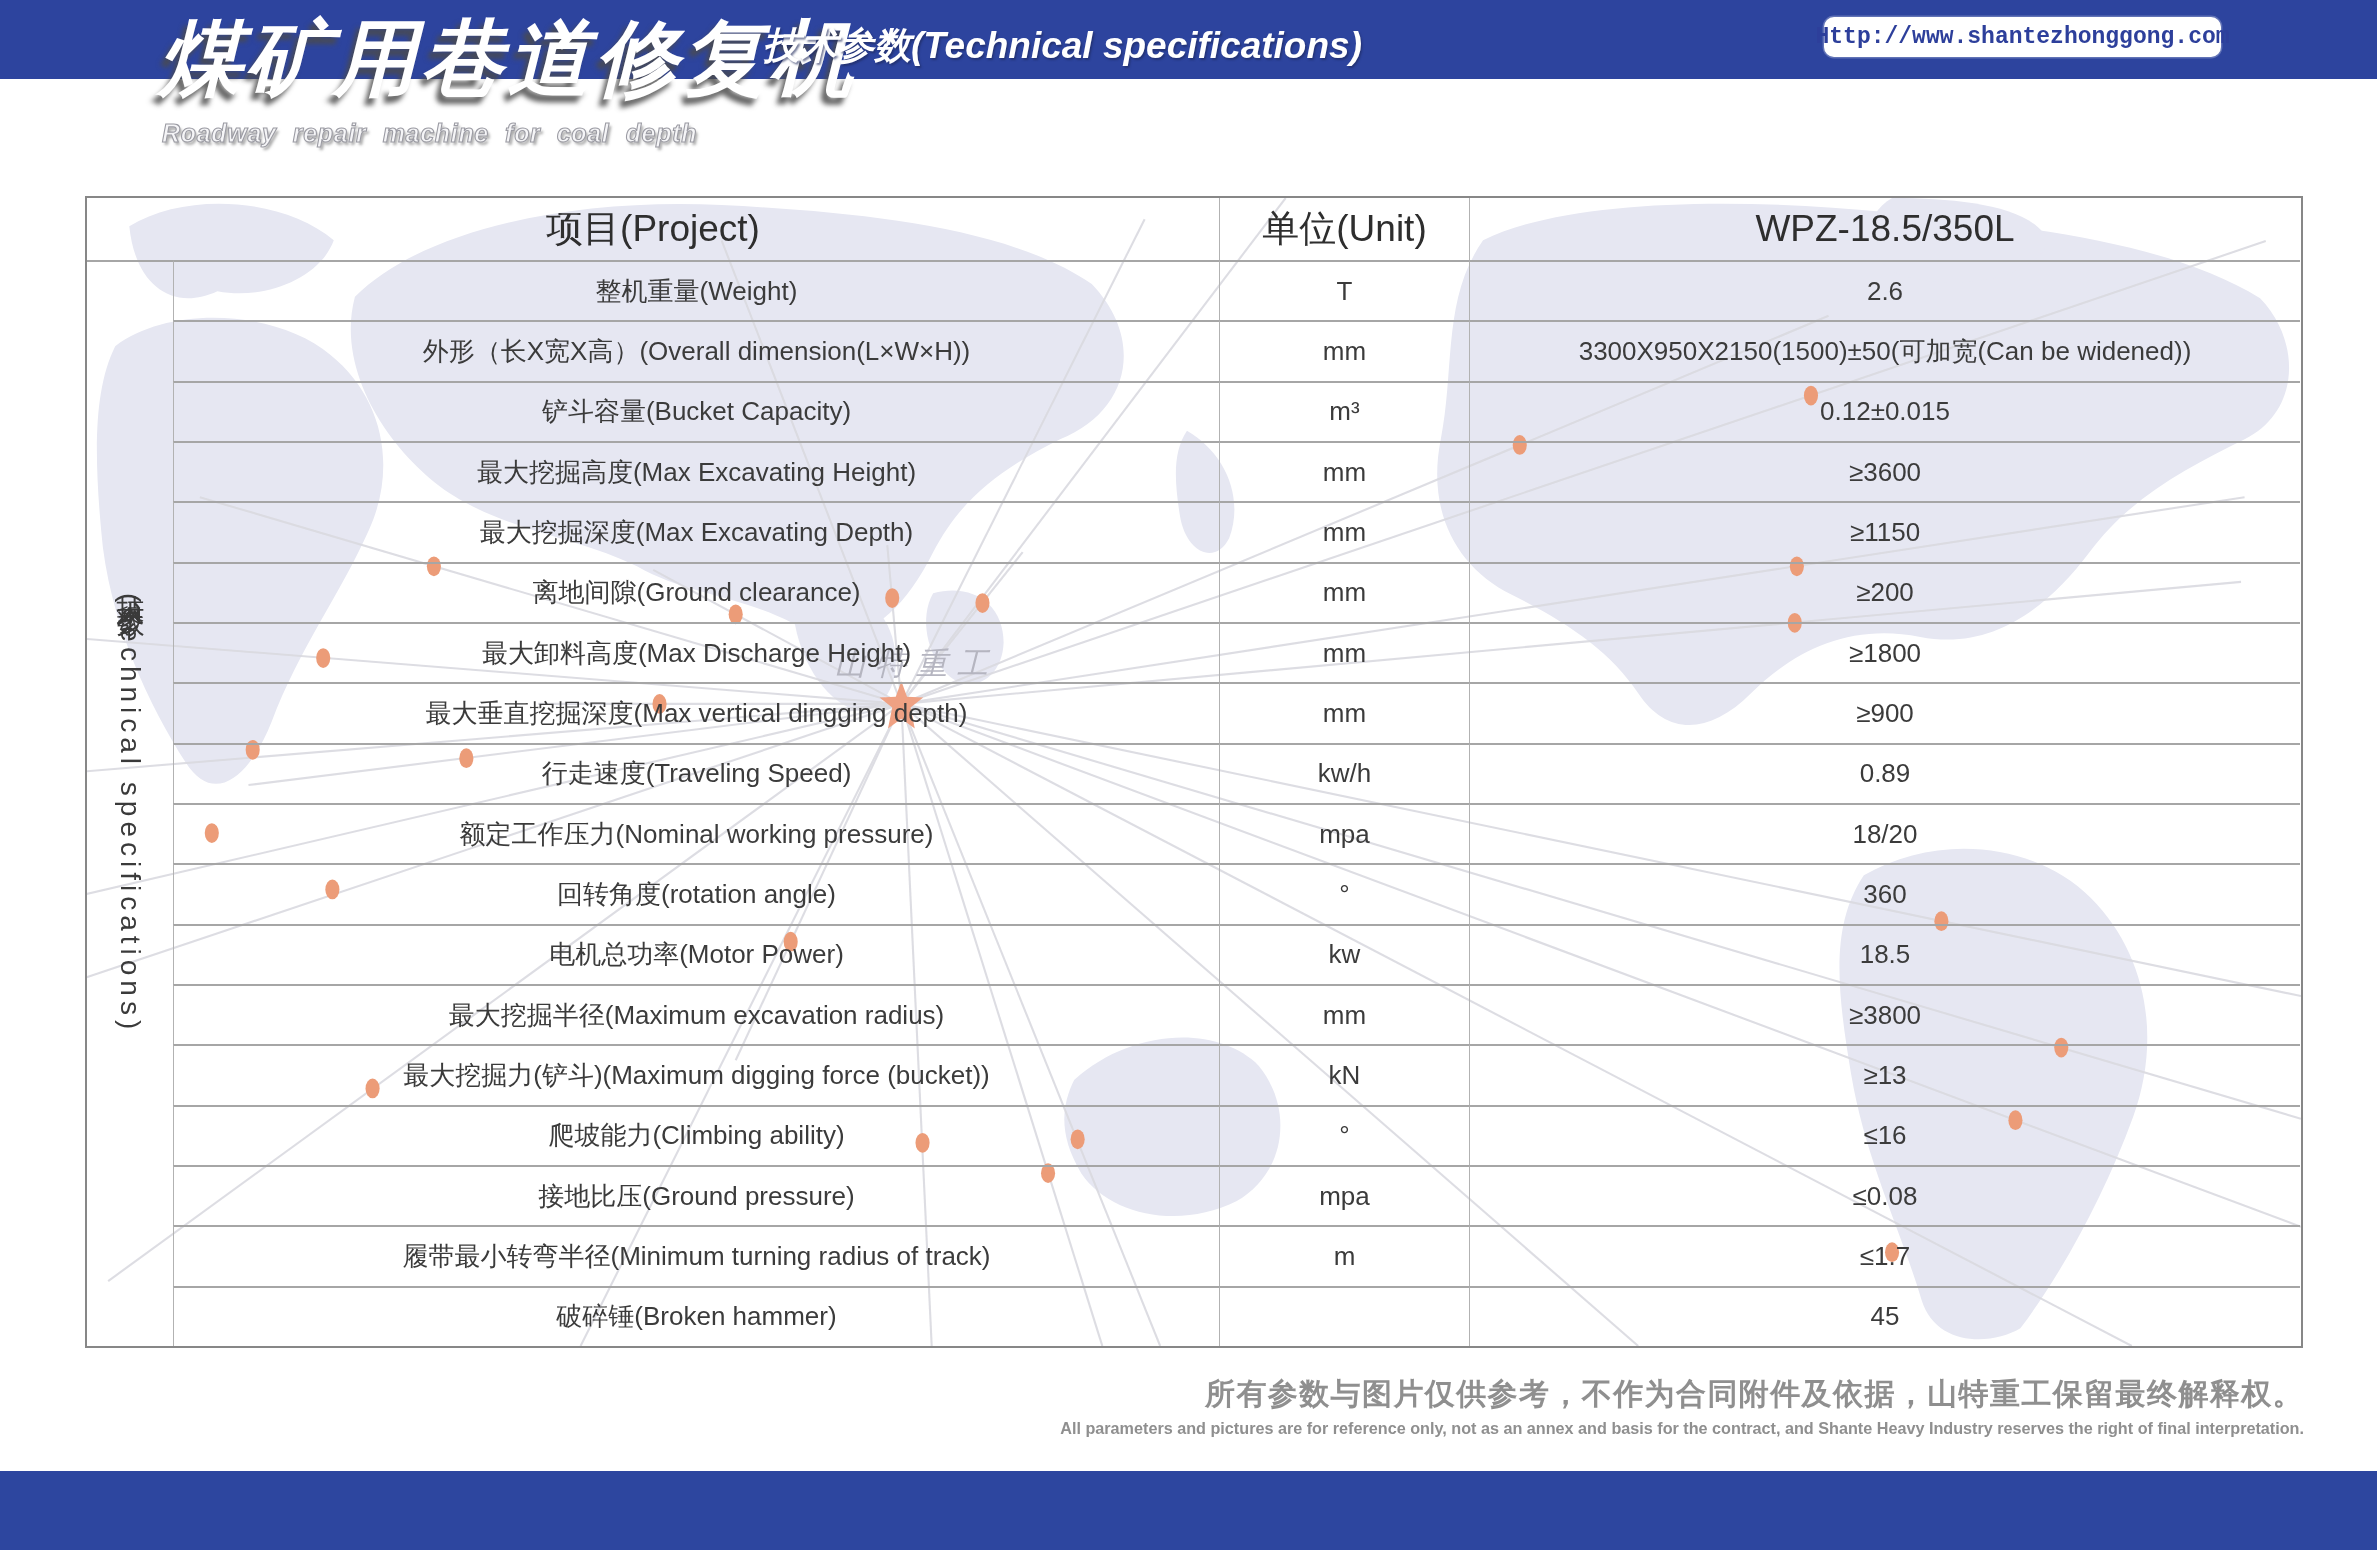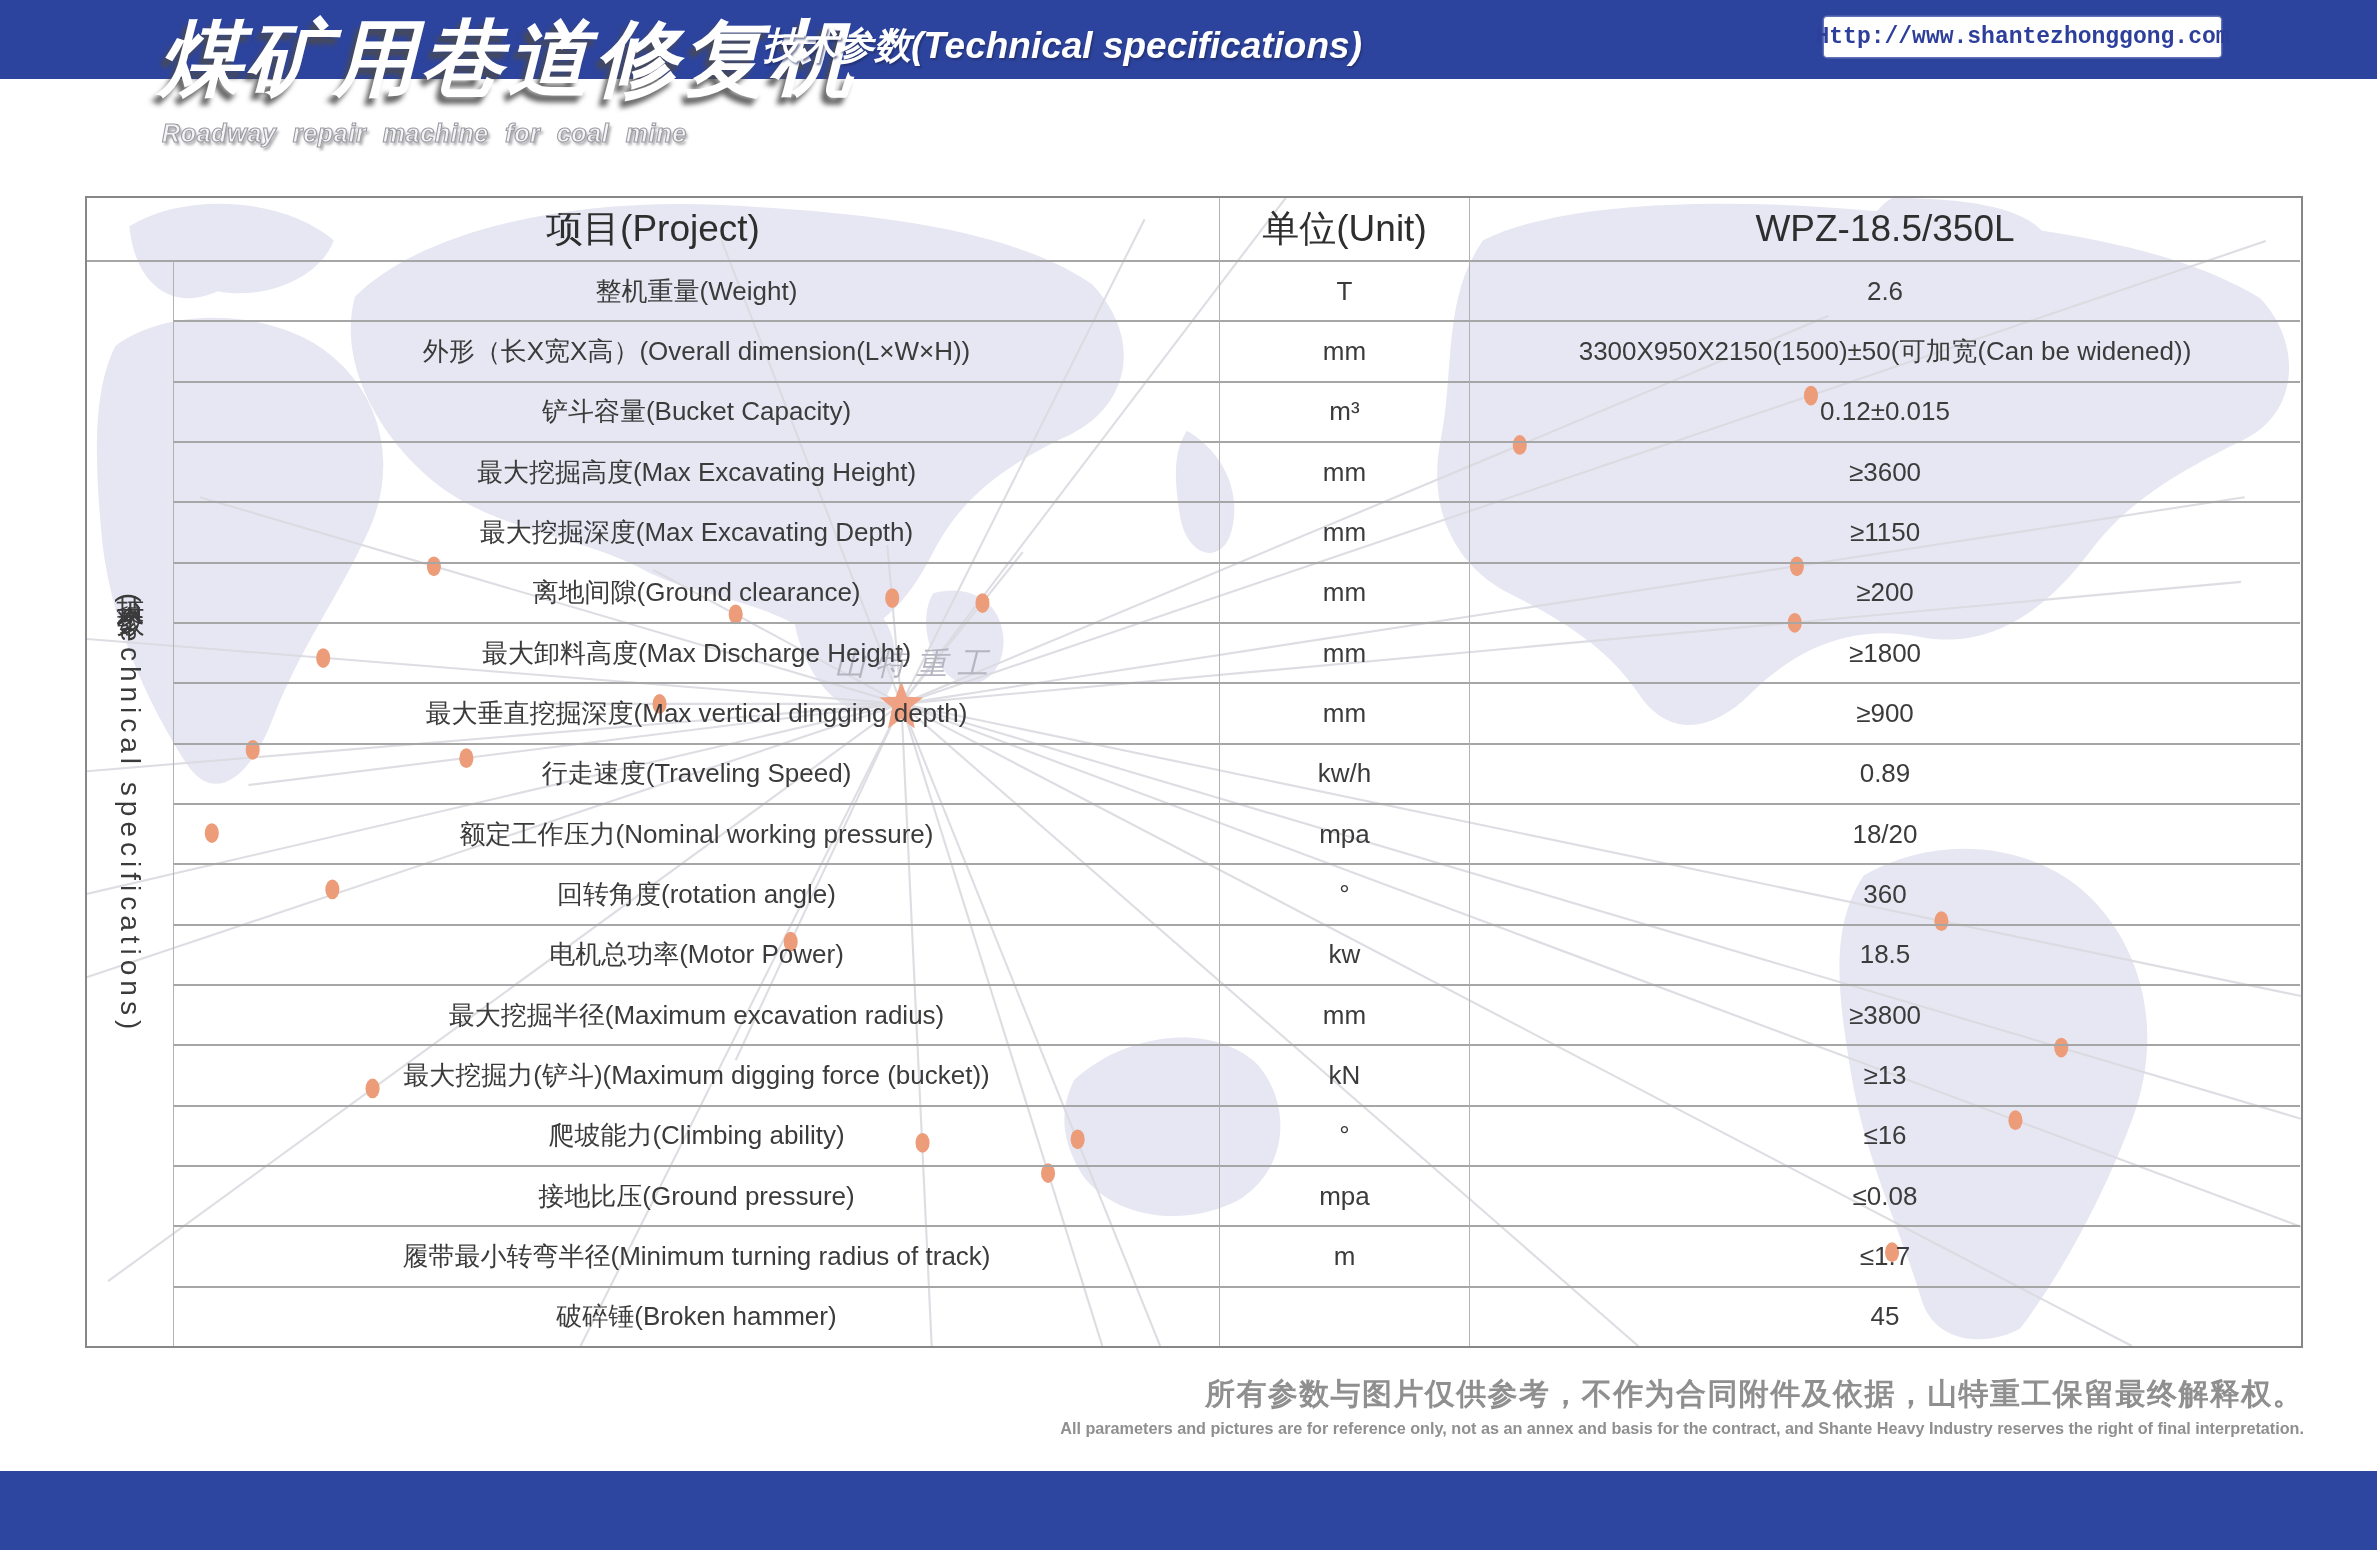--- a/index.html
+++ b/index.html
@@ -34,21 +34,21 @@
     white-space:nowrap;
   }
   .section-title{
     position:absolute;left:763px;top:21px;
     font-size:37px;font-style:italic;font-weight:800;
     color:#ffffff;white-space:nowrap;
     text-shadow:1.4px 2.1px 2.1px rgba(30,40,90,.6);
   }
   .url-pill{
     position:absolute;left:1824px;top:17px;width:397px;height:40px;
-    background:#ffffff;border-radius:3px;
+    background:#ffffff;border-radius:10px;
     display:flex;align-items:center;justify-content:center;
     box-shadow:0 0 0 1.4px rgba(255,255,255,.25);
   }
   .url-pill span{
     font-family:"Liberation Mono", monospace;
     font-size:23px;font-weight:bold;color:#2d3f9b;white-space:nowrap;
   }
   
   .spec-table{
     position:absolute;left:85px;top:196px;width:2218px;height:1152px;
@@ -94,21 +94,21 @@
   }
 </style>
 </head>
 <body>
 
 <div class="page">
 
   <div class="top-band"></div>
 
   <div class="brand-title">煤矿用巷道修复机</div>
-  <div class="brand-sub">Roadway repair machine for coal mine</div>
+  <div class="brand-sub">Roadway repair machine for coal depth</div>
   <div class="section-title">技术参数(Technical specifications)</div>
 
   <div class="url-pill">
     <span>Http://www.shantezhonggong.com</span>
   </div>
 
   <div class="spec-table">
 
     <svg class="map-svg" viewBox="0 0 3140 1627" preserveAspectRatio="none">
       <g fill="#e6e7f2" stroke="none">

